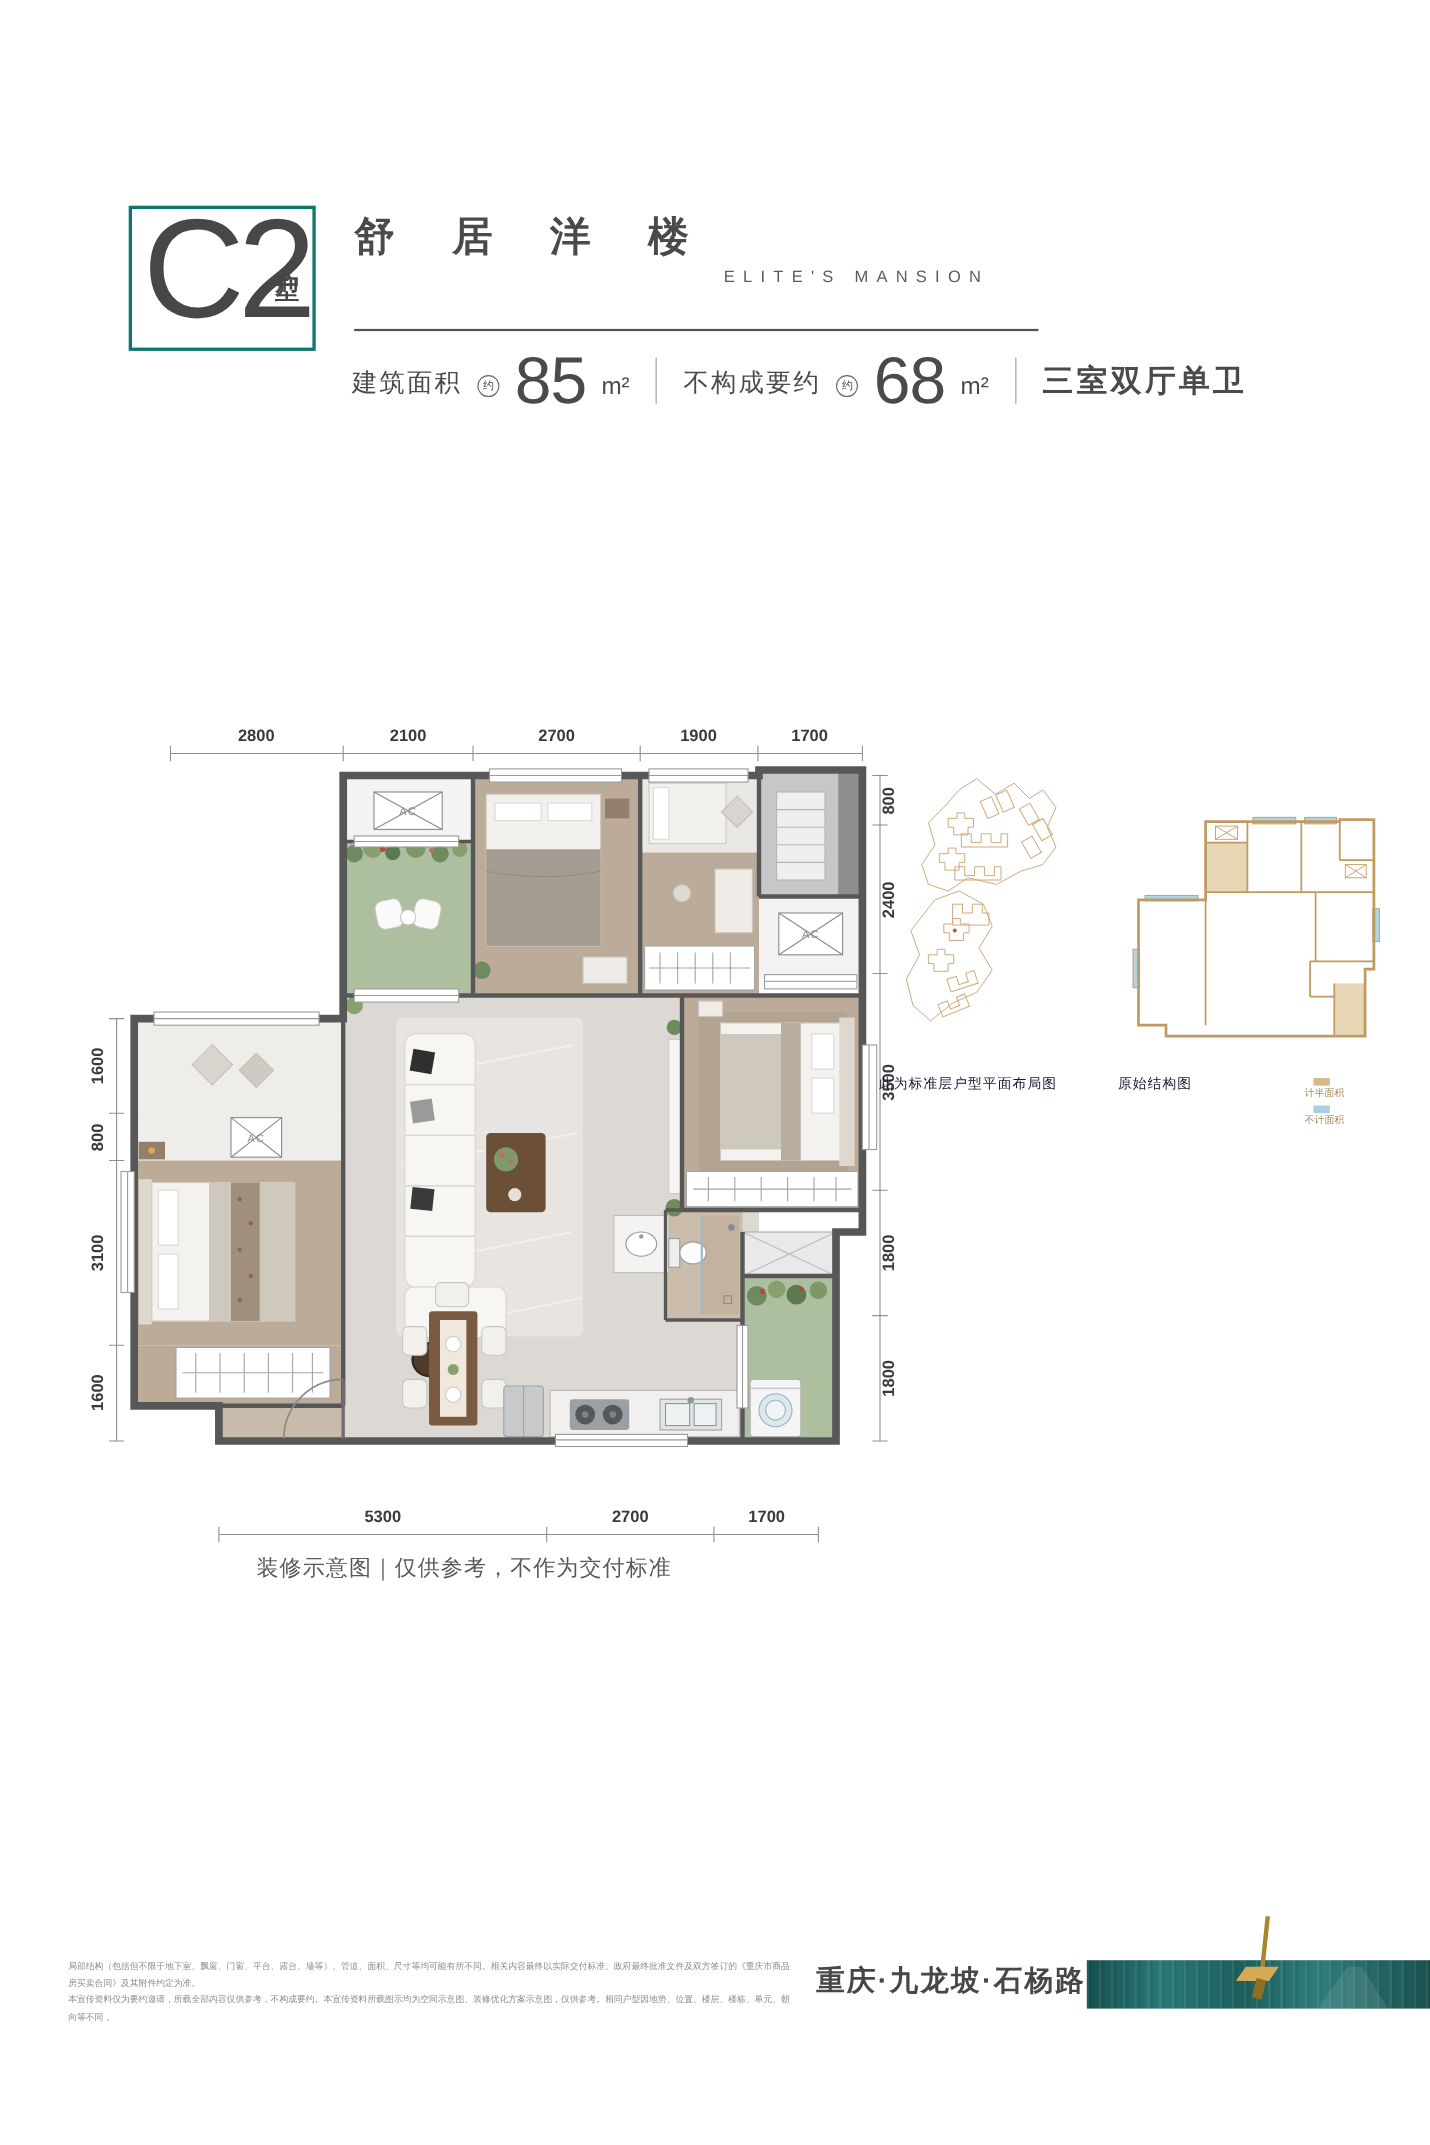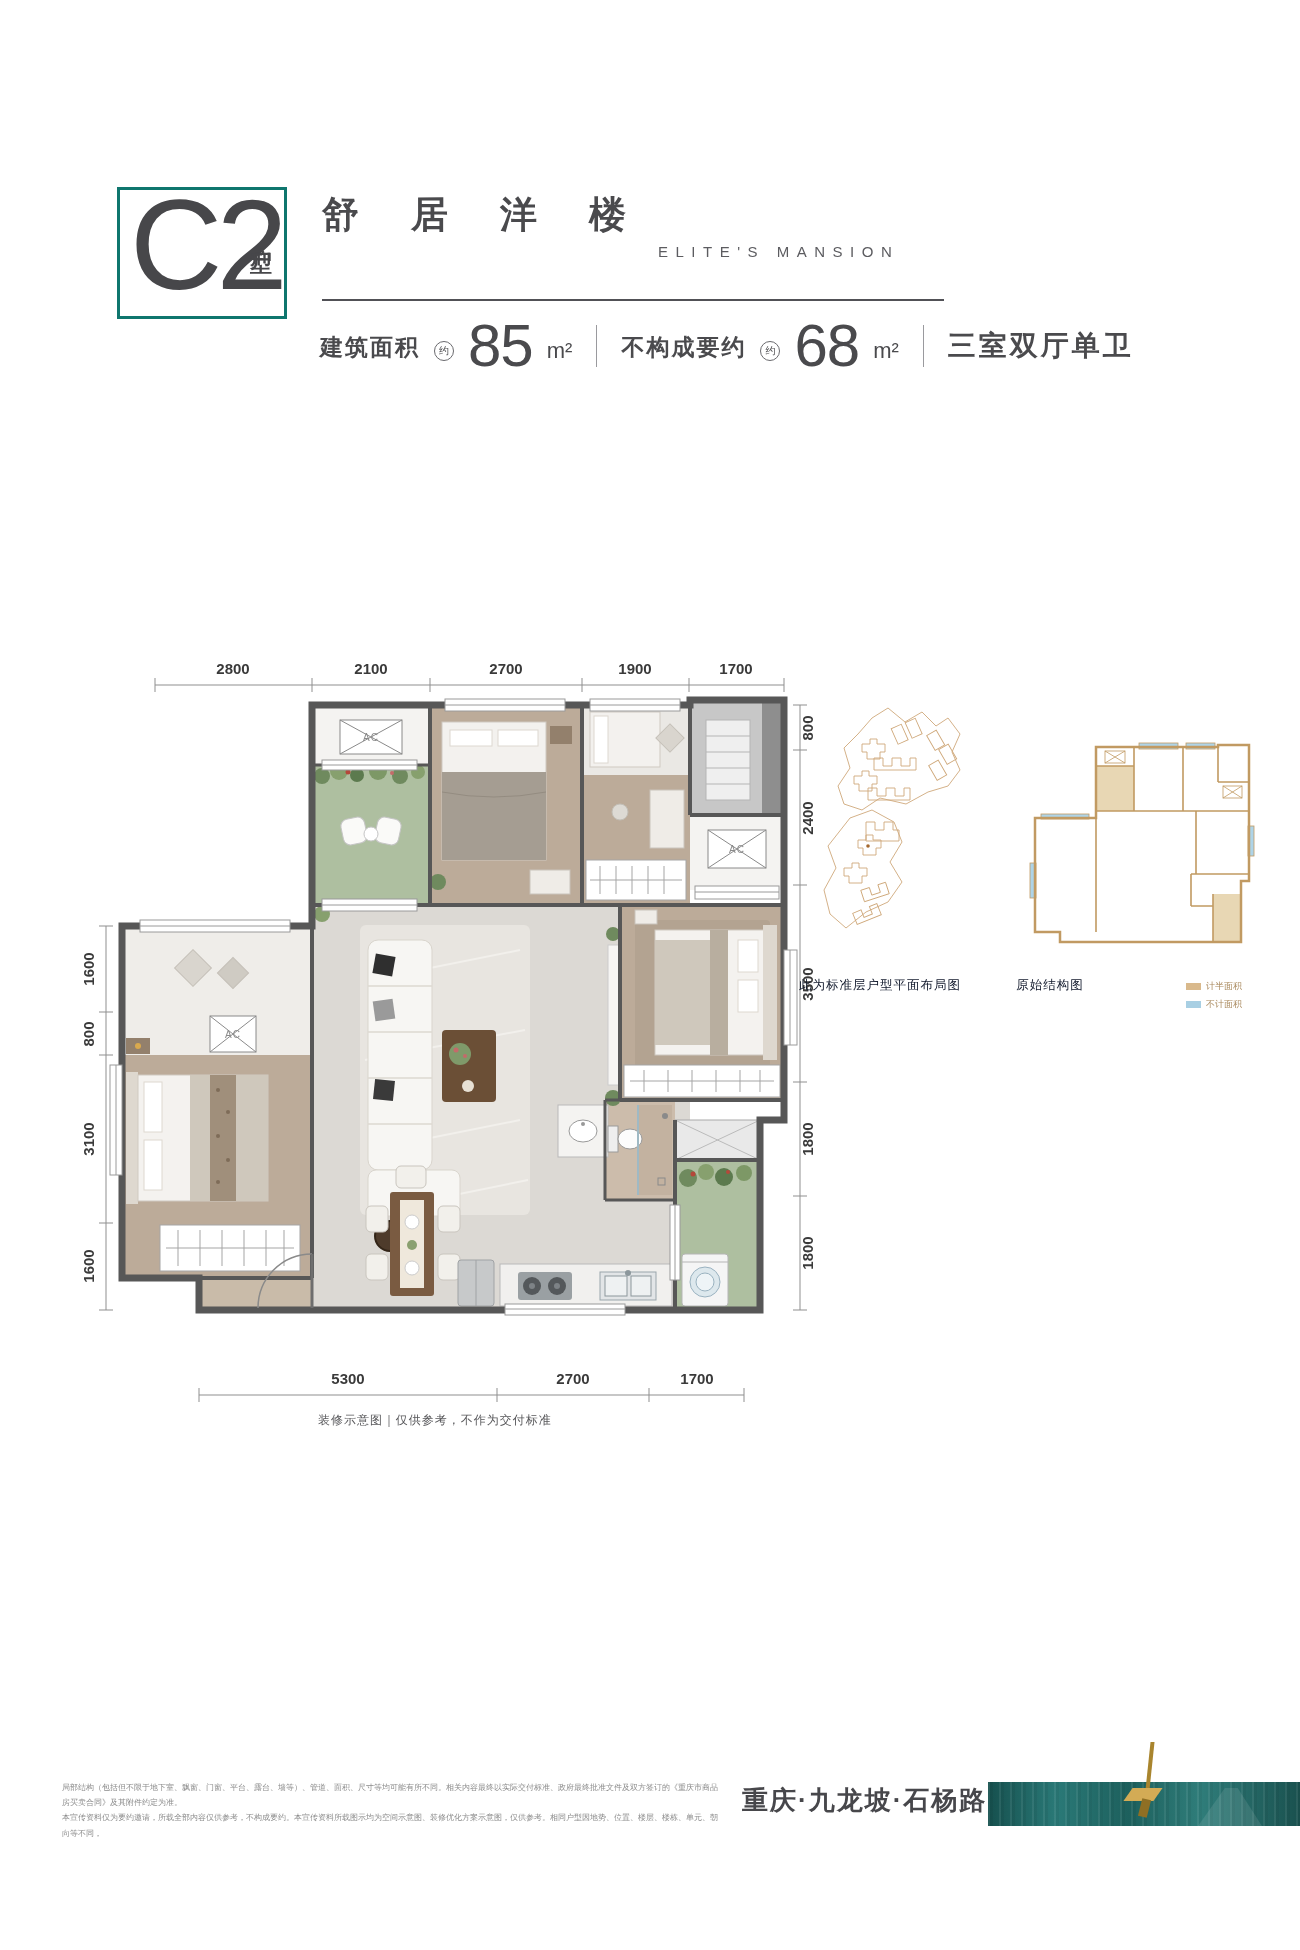--- a/index.html
+++ b/index.html
@@ -7,31 +7,31 @@
         font-family:"Liberation Sans","DejaVu Sans",sans-serif;color:#4a4a4d;}
   .abs{position:absolute;}
   
   .unit-box{left:117px;top:187px;width:170px;height:132px;border:3px solid #0f766e;box-sizing:border-box;text-decoration:underline;}
   .unit-code{position:absolute;left:10px;top:-28px;font-size:128px;font-weight:500;letter-spacing:-6px;color:#47474a;line-height:1.3;}
   .unit-suffix{position:absolute;right:8px;top:38px;writing-mode:vertical-rl;font-size:22px;letter-spacing:6px;color:#47474a;font-weight:600;}
   .title-cn{left:322px;top:190px;font-size:37px;font-weight:600;letter-spacing:52px;color:#4a4a4d;white-space:nowrap;}
   .title-en{left:658px;top:207px;font-size:15px;font-weight:500;letter-spacing:7.5px;color:#5c5c60;white-space:nowrap;margin-top:36px;}
   .hdr-divider{left:322px;top:299px;width:622px;height:2px;background:#515156;}
   .stats{left:320px;top:318px;display:flex;align-items:flex-end;gap:14px;}
-  .stat-label{font-size:23px;font-weight:700;letter-spacing:2px;padding-bottom:10px;}
+  .stat-label{font-size:23px;font-weight:400;letter-spacing:2px;padding-bottom:10px;}
   .approx{width:18px;height:18px;border:1px solid #6a6a6e;border-radius:50%;font-size:10px;display:flex;align-items:center;justify-content:center;margin-bottom:12px;}
   .stat-value{font-size:60px;font-weight:500;line-height:0.92;letter-spacing:-1px;}
   .stat-unit{font-size:22px;padding-bottom:9px;}
   .stat-sep{width:1px;height:42px;background:#9a9a9e;margin:0 10px 6px 10px;}
   .layout-desc{font-size:28px;font-weight:600;letter-spacing:3px;padding-bottom:8px;}
   
-  .plan-caption{left:235px;top:1412px;width:400px;text-align:center;font-size:12px;color:#58585b;letter-spacing:1px;}
+  .plan-caption{left:222px;top:1412px;width:400px;text-align:center;font-size:20px;color:#58585b;letter-spacing:1px;}
   .mini-caption{font-size:12.5px;color:#0f172a;letter-spacing:1px;text-align:center;}
   .legend{left:1186px;top:980px;font-size:9px;color:#a9895d;}
-  .legend-row{display:flex;align-items:center;margin-bottom:5px;}
+  .legend-row{display:flex;align-items:center;margin-bottom:5px;flex-direction:column;}
   .sw{display:inline-block;width:15px;height:7px;margin-right:5px;}
   .sw-half{background:#d9b98c;}
   .sw-no{background:#a8cfe3;}
   
   .hl-box{left:867px;top:1079px;width:368px;height:266px;border:1px solid #dcdcdc;box-sizing:border-box;background:#fff;}
   .hl-title{position:absolute;left:38px;top:40px;font-size:21px;color:#b08a55;font-weight:600;letter-spacing:14px;}
   .hl-items{position:absolute;left:36px;top:92px;right:20px;}
   .hl-item{font-size:15.5px;color:#6a6a6d;letter-spacing:1.5px;margin-top:22px;white-space:nowrap;}
   
   .disclaimer{left:62px;top:1780px;width:660px;font-size:8px;color:#8b8b8b;line-height:1.9;}

